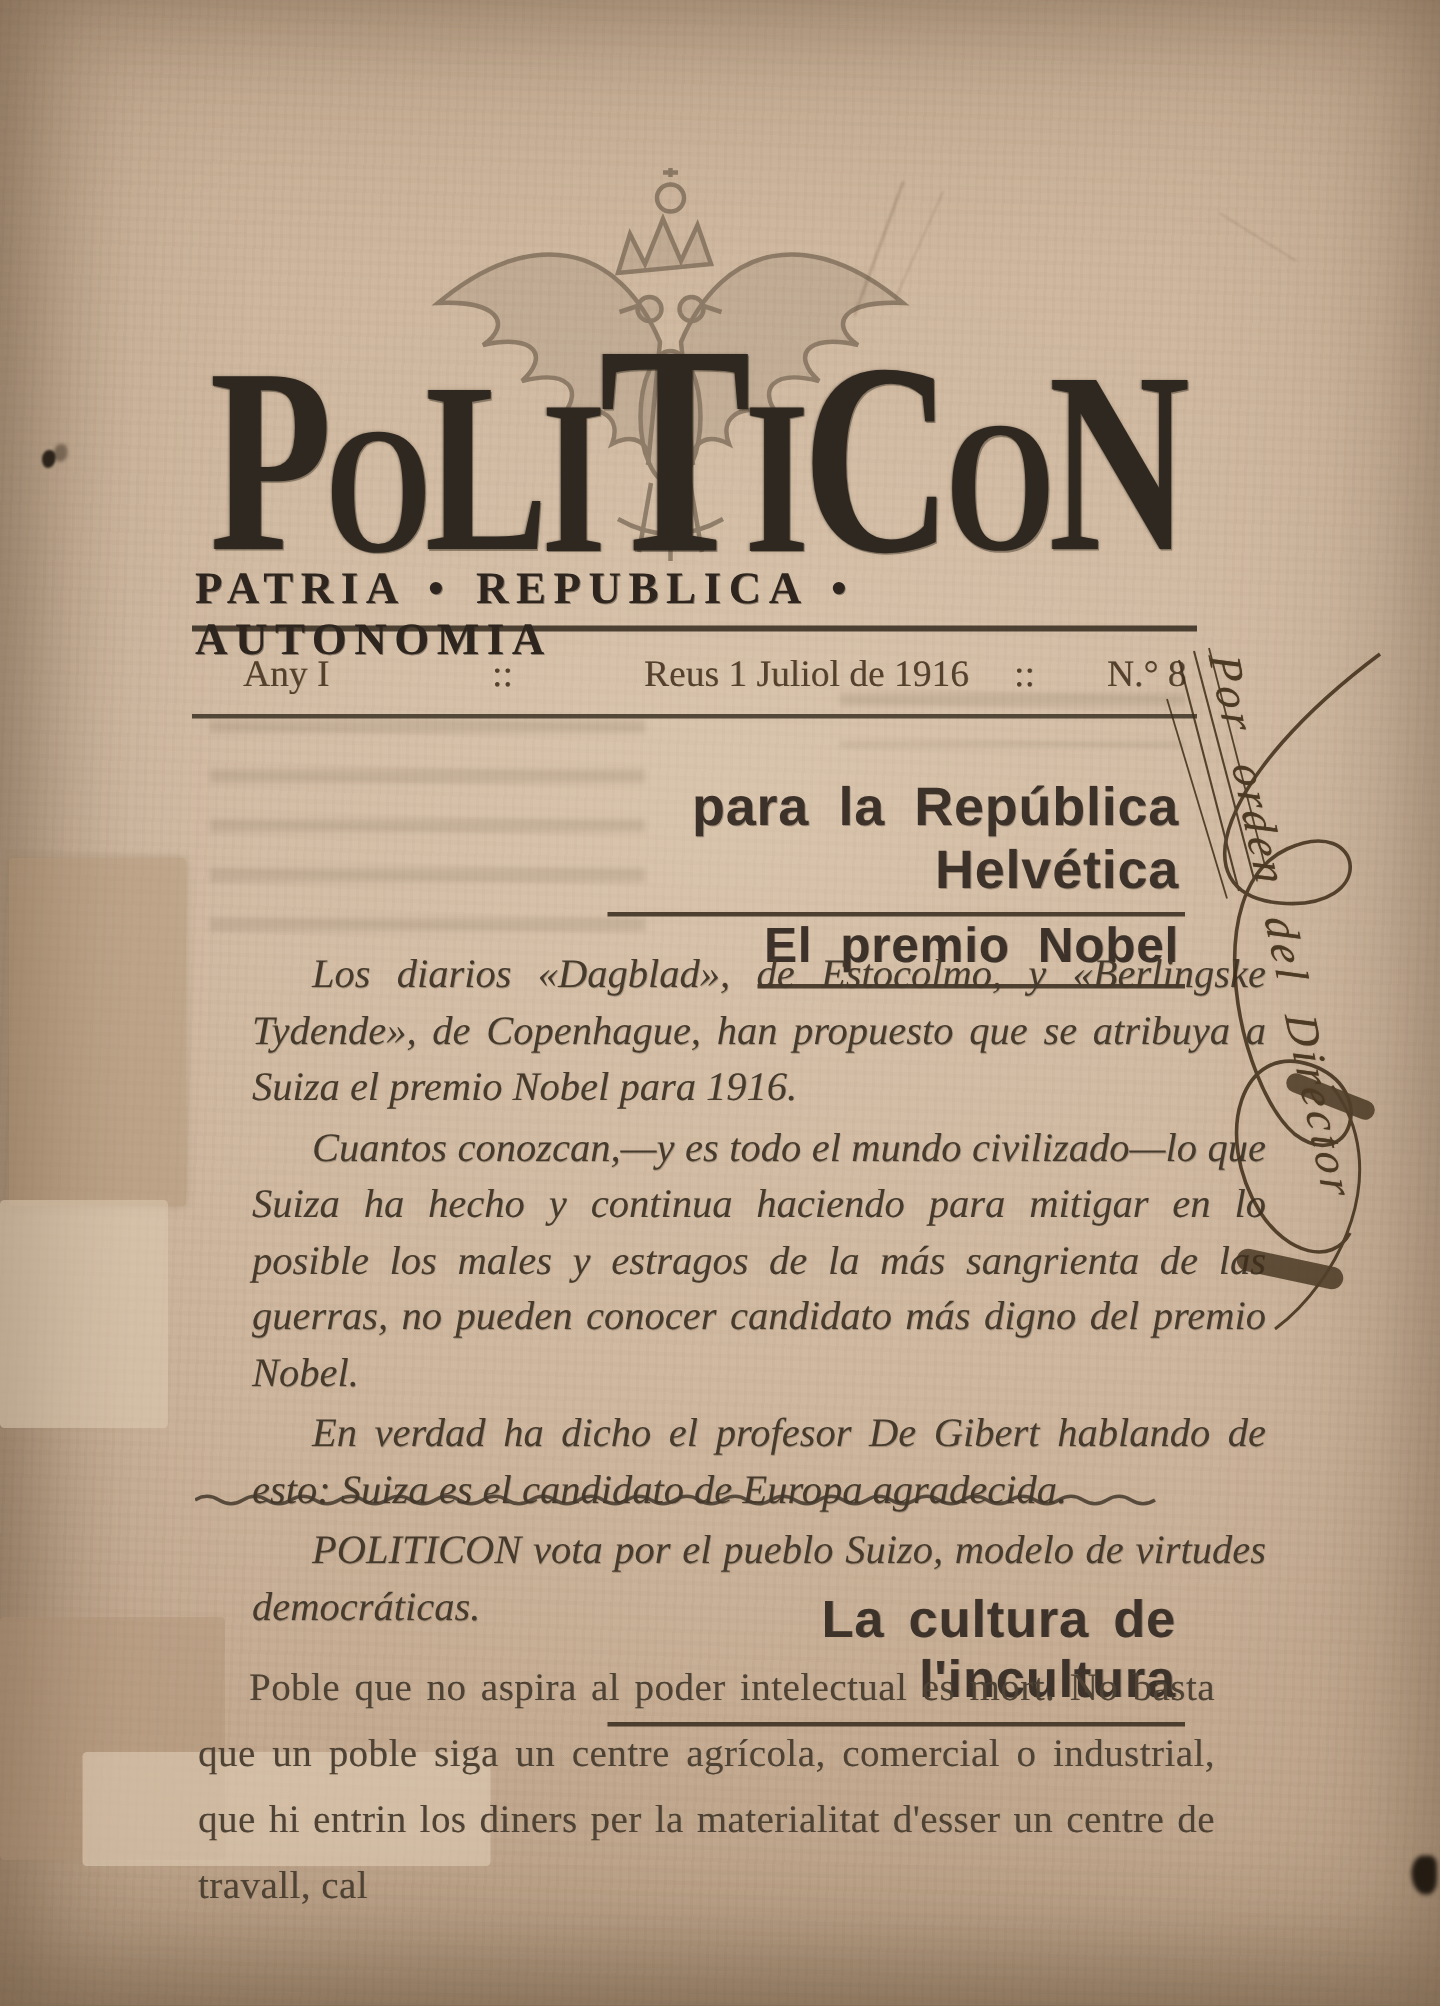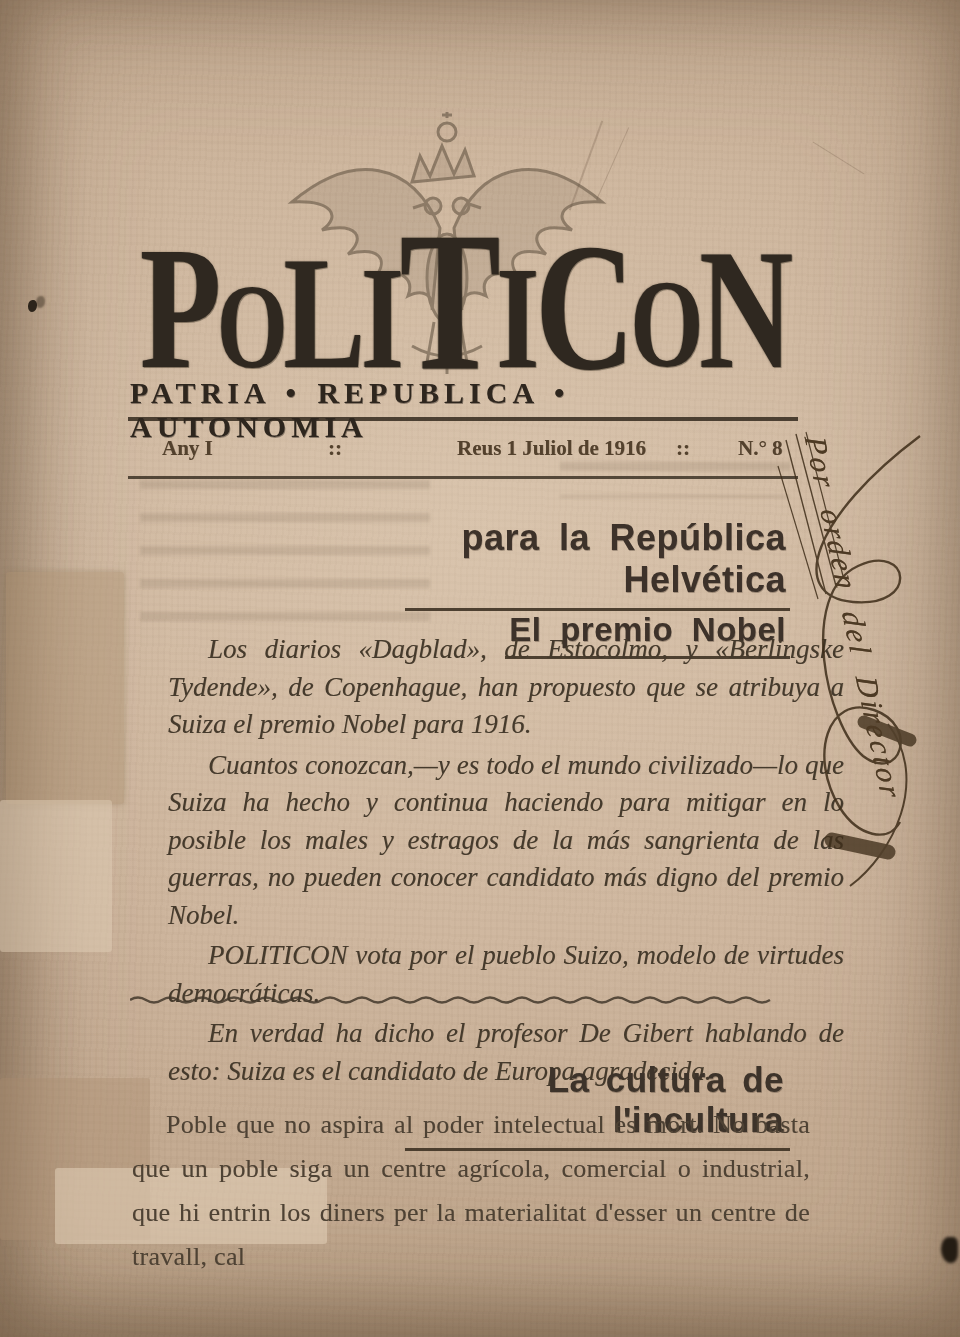--- a/index.html
+++ b/index.html
@@ -28,21 +28,21 @@
   .tagline{
     position:absolute;left:130px;top:376px;width:640px;z-index:3;text-align:left;
     font-weight:bold;font-size:30px;letter-spacing:5px;word-spacing:4px;color:#2e261e;
     text-shadow:.6px .6px 0 rgba(46,38,30,.45);
   }
   
   .dateline{
     position:absolute;left:128px;top:417px;width:670px;height:55px;
     border-top:4px solid rgba(52,42,30,.85);border-bottom:3px solid rgba(52,42,30,.8);
   }
-  .dateline span{position:absolute;top:15px;font-weight:bold;font-size:21px;color:#53412d;text-shadow:.4px .4px 0 rgba(83,65,45,.4);}
+  .dateline span{position:absolute;top:15px;font-weight:normal;font-size:25px;color:#53412d;text-shadow:.4px .4px 0 rgba(83,65,45,.4);}
   .dl-any{left:34px}.dl-s1{left:200px}.dl-date{left:218px;width:300px;text-align:right}.dl-s2{left:548px}.dl-num{left:610px}
   
   .head1{position:absolute;left:405px;top:497px;width:385px;z-index:4;text-align:right;
     font-family:"Liberation Sans",sans-serif;font-weight:bold;color:#3d322a;}
   .head1 .ln{display:inline-block;border-bottom:3px solid rgba(62,50,36,.9);padding:0 4px 7px;
     letter-spacing:.5px;word-spacing:9px;text-shadow:.6px .6px 0 rgba(62,50,36,.35);}
   .head1 .ln1{font-size:33px;}
   .head1 .ln2{font-size:36px;margin-top:20px;}
   .body1{position:absolute;left:132px;top:631px;width:676px;z-index:4;
     font-style:italic;font-size:27px;line-height:37.5px;text-align:justify;color:#453a2c;
@@ -137,22 +137,22 @@
     <span class="dl-num">N.° 8</span>
   </div>
 
   <div class="head1">
     <div><span class="ln ln2">para la República Helvética</span></div>
     <div><span class="ln ln1">El premio Nobel</span></div>
   </div>
   <div class="body1">
     <p>Los diarios «Dagblad», de Estocolmo, y «Berlingske Tydende», de Copenhague, han propuesto que se atribuya a Suiza el premio Nobel para 1916.</p>
     <p>Cuantos conozcan,—y es todo el mundo civilizado—lo que Suiza ha hecho y continua haciendo para mitigar en lo posible los males y estragos de la más sangrienta de las guerras, no pueden conocer candidato más digno del premio Nobel.</p>
+    <p>En verdad ha dicho el profesor De Gibert hablando de esto: Suiza es el candidato de Europa agradecida.</p>
     <p>POLITICON vota por el pueblo Suizo, modelo de virtudes democráticas.</p>
-    <p>En verdad ha dicho el profesor De Gibert hablando de esto: Suiza es el candidato de Europa agradecida.</p>
   </div>
 
   <svg class="wavy" width="662" height="12" viewBox="0 0 662 12">
     <path d="M0 6 q8 -5 16 0 t16 0 t16 0 t16 0 t16 0 t16 0 t16 0 t16 0 t16 0 t16 0 t16 0 t16 0 t16 0 t16 0 t16 0 t16 0 t16 0 t16 0 t16 0 t16 0 t16 0 t16 0 t16 0 t16 0 t16 0 t16 0 t16 0 t16 0 t16 0 t16 0 t16 0 t16 0 t16 0 t16 0 t16 0 t16 0 t16 0 t16 0 t16 0 t16 0" fill="none" stroke="#43382c" stroke-width="2.4" opacity=".85"></path>
   </svg>
 
   <div class="head2">
     <span class="ln">La cultura de l'incultura</span>
   </div>
   <div class="body2">

